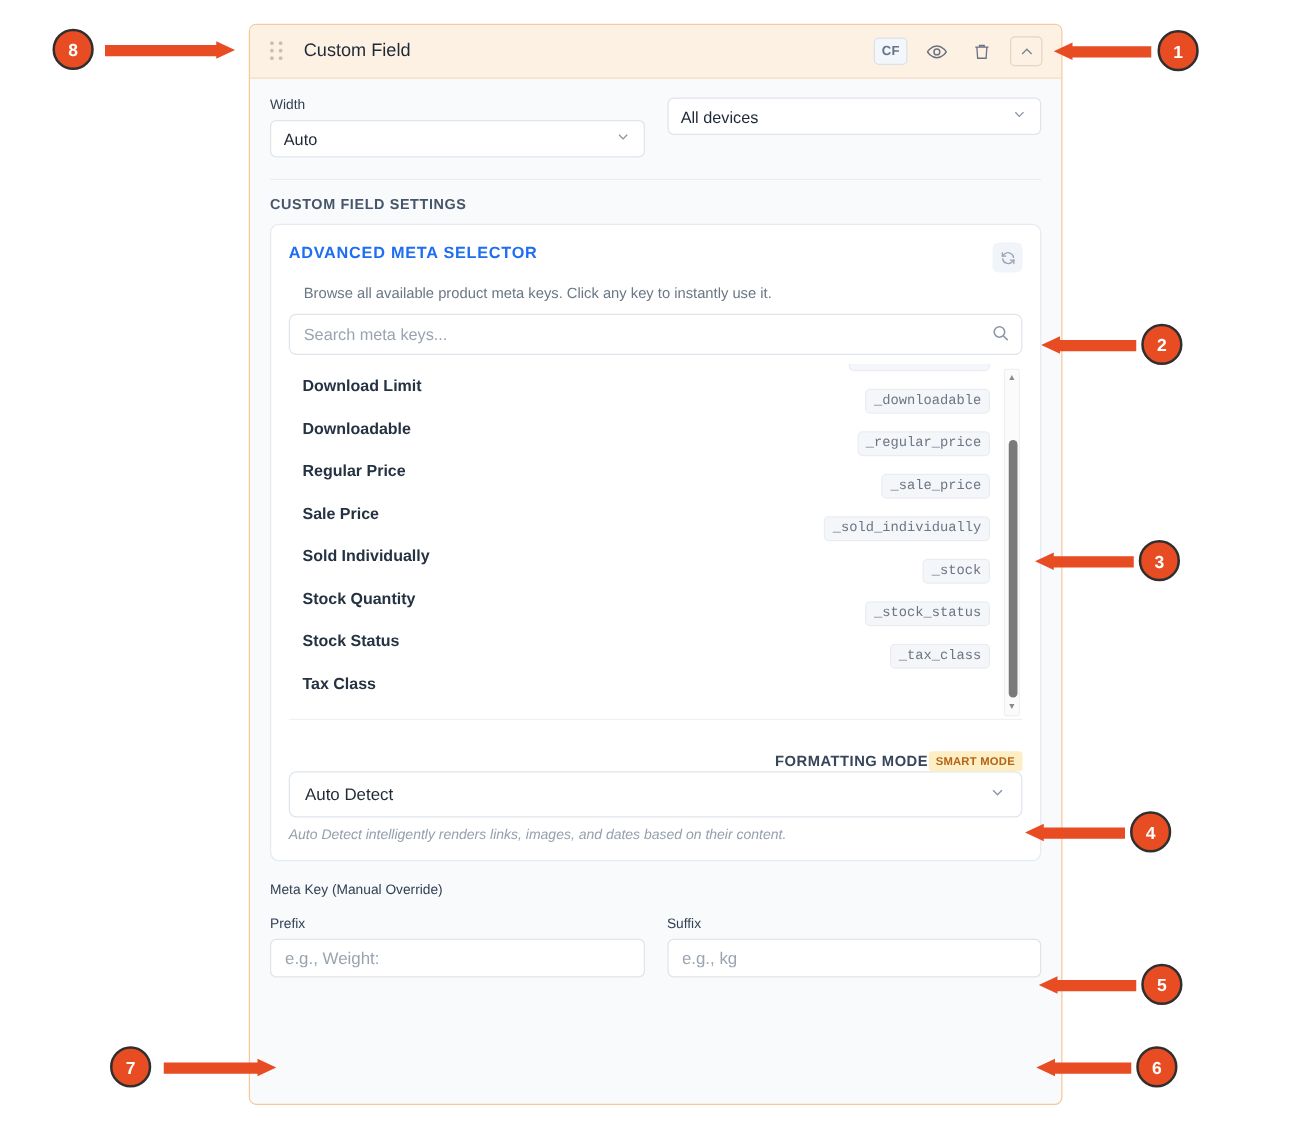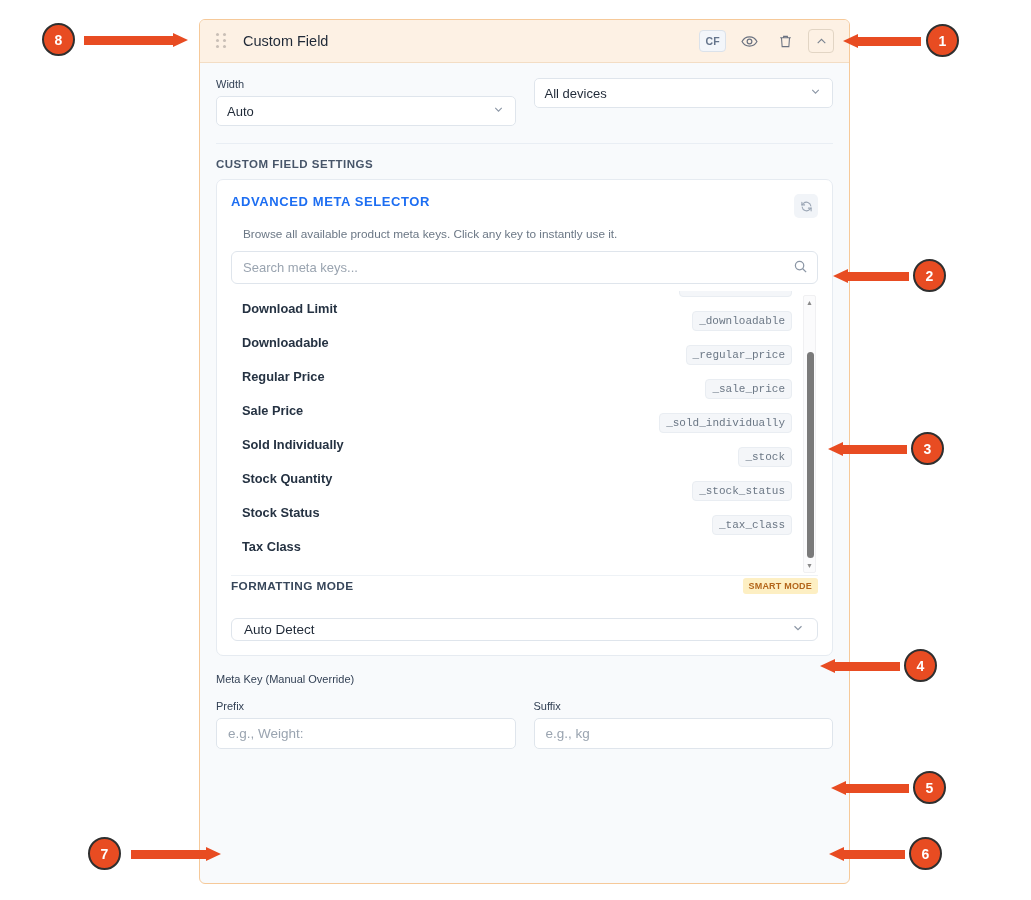--- a/index.html
+++ b/index.html
@@ -105,28 +105,28 @@
   }
   .vscroll{
     position:absolute; right:2px; top:4px; width:13px; height:278px;
     background:#fbfbfc; border:1px solid #f0f0f2; border-radius:2px;
   }
   .vscroll .arrow{ position:absolute; left:0; right:0; height:11px; display:flex; align-items:center; justify-content:center; color:#8a8a8a; font-size:7px; }
   .vscroll .arrow.up{ top:1px; } .vscroll .arrow.down{ bottom:1px; }
   .vthumb{ position:absolute; left:2.5px; width:7px; top:56px; height:206px; background:#7a7a7a; border-radius:4px; }
 
   
-  .fmt-head{ display:flex; align-items:center; margin-top:2px; }
+  .fmt-head{ display:flex; align-items:center; margin-top:25px;text-align:right; }
   .fmt-title{ flex:1; font-size:11.8px; font-weight:700; letter-spacing:.4px; color:#37465a; }
   .smart-badge{
     background:#fdefc3; color:#b3651a; font-size:9px; font-weight:700;
     padding:3px 6px; border-radius:3px; letter-spacing:.2px;
   }
   .fmt-select{
-    margin-top:24px; height:23px; background:#fff; border:1px solid #dfe5ec; border-radius:6px;
+    margin-top:0; height:37px; background:#fff; border:1px solid #dfe5ec; border-radius:6px;
     display:flex; align-items:center; padding:0 12px; font-size:13.5px; color:#1f2937; cursor:pointer;
   }
   .fmt-hint{ margin-top:8px; font-size:11.2px; color:#94a0ad; font-style:italic; }
 
   
   .bot{ padding-top:17px; }
   .text-input{
     width:100%; height:31px; background:#fff; border:1px solid #dfe5ec; border-radius:5px;
     padding:0 11px; font-size:13.5px; color:#1f2937; font-family:inherit; outline:none;
   }
@@ -286,20 +286,21 @@
         <span class="smart-badge">SMART MODE</span>
       </div>
       <div class="fmt-select">
         <span class="val" style="flex:1">Auto Detect</span>
         <span class="chev">
           <svg width="14" height="14" viewBox="0 0 24 24" fill="none" stroke="currentColor" stroke-width="2">
               <path d="M6 9l6 6 6-6"></path>
             </svg>
         </span>
       </div>
+      <div class="fmt-hint">Auto Detect intelligently renders links, images, and dates based on their content.</div>
     </div>
 
     <div class="bot">
       <span class="fld-label">Meta Key (Manual Override)</span>
     </div>
 
     <div class="bot-row2">
       <div class="fld">
         <span class="fld-label">Prefix</span>
         <input class="text-input" type="text" placeholder="e.g., Weight:" style="">

